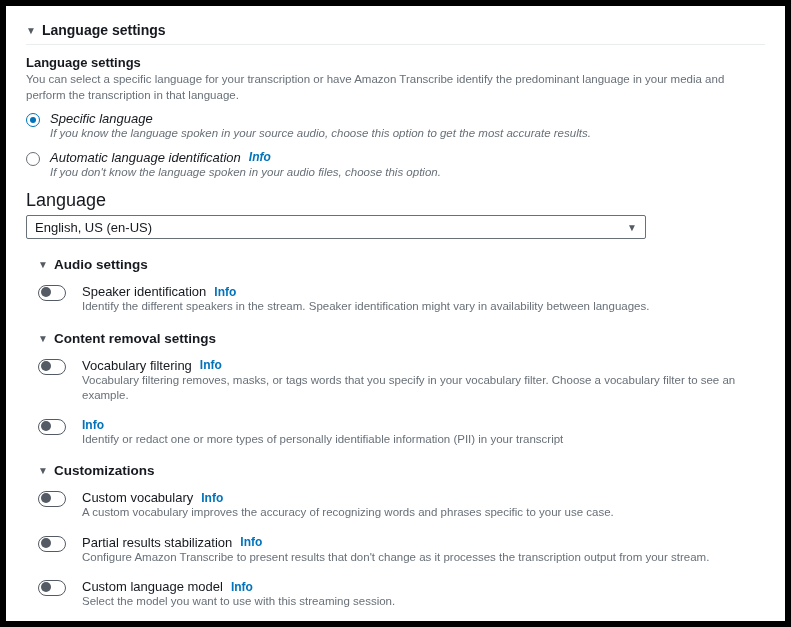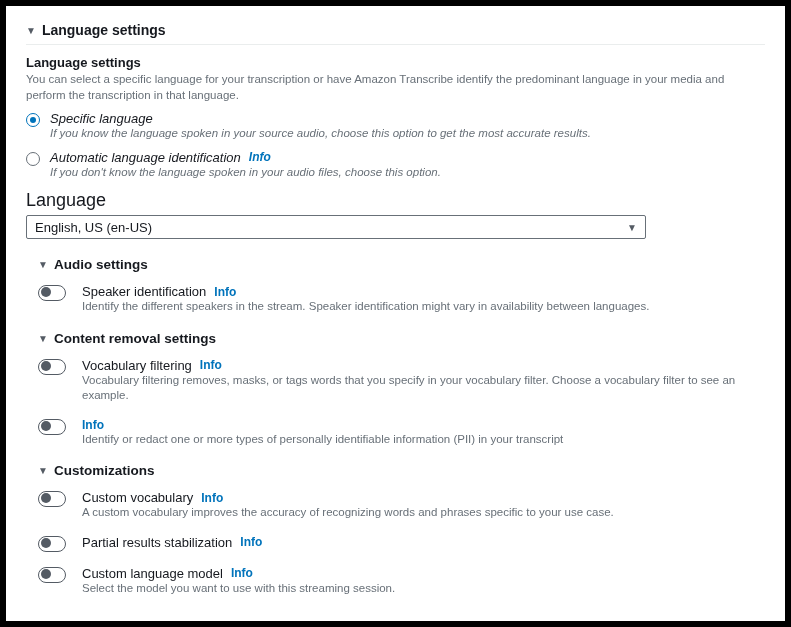--- a/index.html
+++ b/index.html
@@ -252,20 +252,21 @@
         </div>
       </div>
 
       <div class="toggle-row">
         <div class="toggle"></div>
         <div class="tbody">
           <div class="row-title">
             <span>Partial results stabilization</span>
             <span class="info">Info</span>
           </div>
+          <div class="help">Configure Amazon Transcribe to present results that don't change as it processes the transcription output from your stream.</div>
         </div>
       </div>
 
       <div class="toggle-row">
         <div class="toggle"></div>
         <div class="tbody">
           <div class="row-title">
             <span>Custom language model</span>
             <span class="info">Info</span>
           </div>

